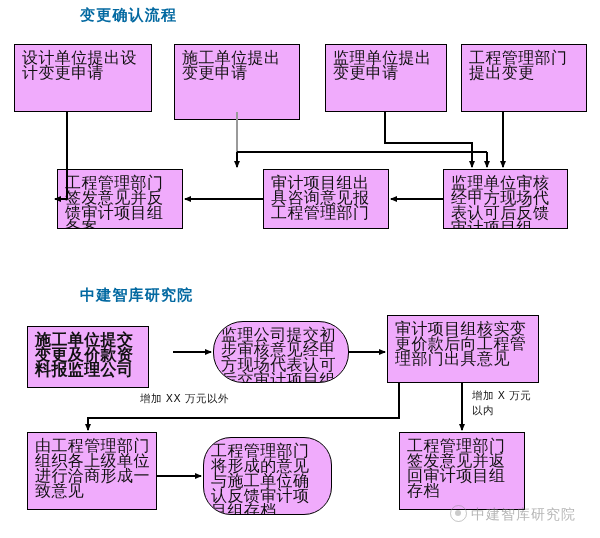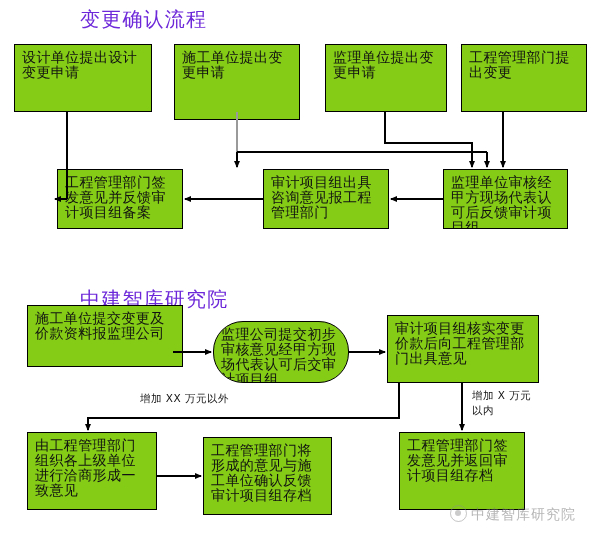--- a/index.html
+++ b/index.html
@@ -25,34 +25,34 @@
     position: absolute;
     left: 0; top: 0;
     width: 600px;
     height: 538px;
     pointer-events: none;
   }
   .node {
     position: absolute;
     box-sizing: border-box;
     border: 1px solid #000000;
-    background: #84cc16;
+    background: #f0abfc;
     padding: 5px 6px 4px 7px;
-    font-size: 14px;
+    font-size: 16px;
     line-height: 15px;
     letter-spacing: 0.4px;
     color: #111111;
     overflow: hidden;
   }
   .title {
     position: absolute;
-    font-weight: normal;
-    font-size: 20px;
+    font-weight: bold;
+    font-size: 15px;
     letter-spacing: 1.2px;
-    color: #6d28d9;
+    color: #0369a1;
     white-space: nowrap;
   }
   .edge-label {
     position: absolute;
     font-size: 10.5px;
     line-height: 15px;
     letter-spacing: 0.5px;
     color: #111111;
     white-space: pre-line;
   }
@@ -107,29 +107,29 @@
   <div class="node" style="left:461px; top:44px; width:126px; height:68px;">工程管理部门提出变更</div>
 
   <div class="node" style="left:57px; top:169px; width:126px; height:60px;">工程管理部门签发意见并反馈审计项目组备案</div>
 
   <div class="node" style="left:263px; top:169px; width:126px; height:60px;">审计项目组出具咨询意见报工程管理部门</div>
 
   <div class="node" style="left:443px; top:169px; width:125px; height:60px;">监理单位审核经甲方现场代表认可后反馈审计项目组</div>
 
   <div class="title" style="left:80px; top:286px;">中建智库研究院</div>
 
-  <div class="node" style="left:27px; top:305px; width:156px; height:62px;">施工单位提交变更及价款资料报监理公司</div>
+  <div class="node" style="left:27px; top:326px; width:122px; height:62px;font-weight:bold;">施工单位提交变更及价款资料报监理公司</div>
 
   <div class="node" style="left:213px; top:321px; width:136px; height:62px;border-radius:30px;">监理公司提交初步审核意见经甲方现场代表认可后交审计项目组</div>
 
   <div class="node" style="left:387px; top:315px; width:152px; height:68px;">审计项目组核实变更价款后向工程管理部门出具意见</div>
 
   <div class="node" style="left:27px; top:432px; width:130px; height:78px;">由工程管理部门组织各上级单位进行洽商形成一致意见</div>
 
-  <div class="node" style="left:203px; top:437px; width:129px; height:78px;">工程管理部门将形成的意见与施工单位确认反馈审计项目组存档</div>
+  <div class="node" style="left:203px; top:437px; width:129px; height:78px;border-radius:28px;">工程管理部门将形成的意见与施工单位确认反馈审计项目组存档</div>
 
   <div class="node" style="left:399px; top:432px; width:126px; height:78px;">工程管理部门签发意见并返回审计项目组存档</div>
 
   <div class="edge-label" style="left:140px; top:391px;">增加 XX 万元以外</div>
 
   <div class="edge-label" style="left:472px; top:388px;">增加 X 万元
 以内</div>
 
   <svg class="svg-layer" viewBox="0 0 600 538" xmlns="http://www.w3.org/2000/svg">
     <defs>

